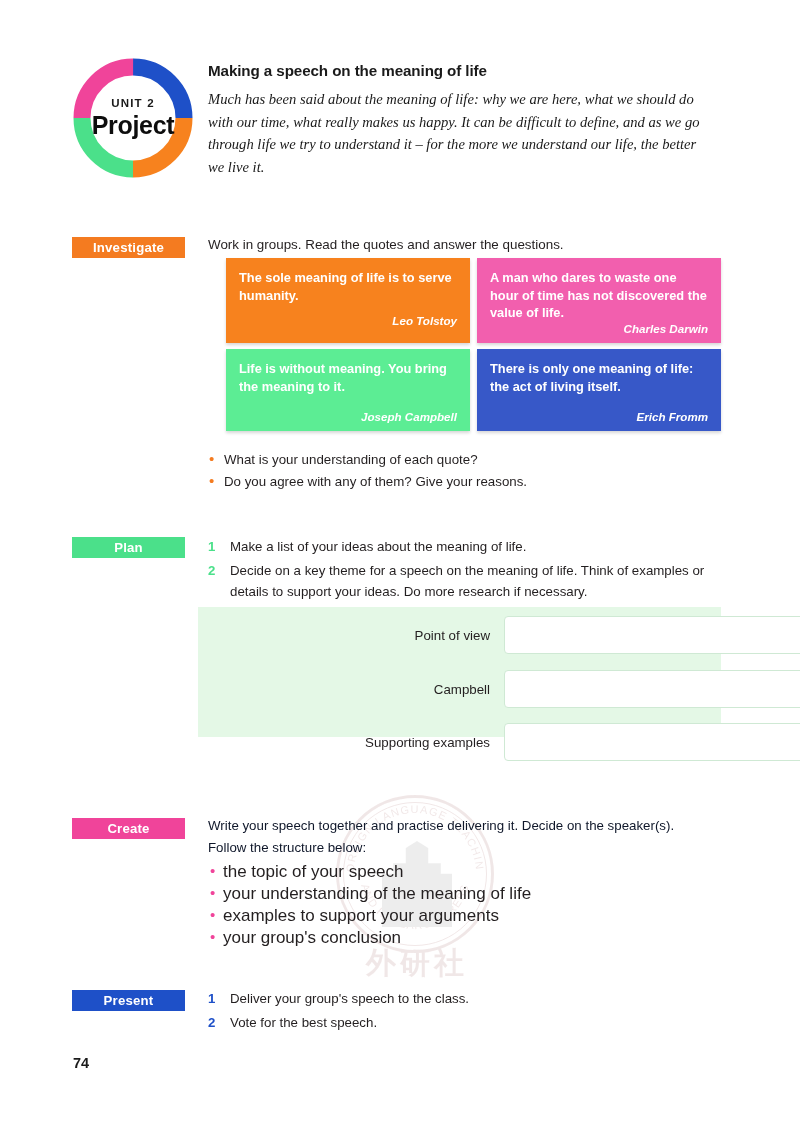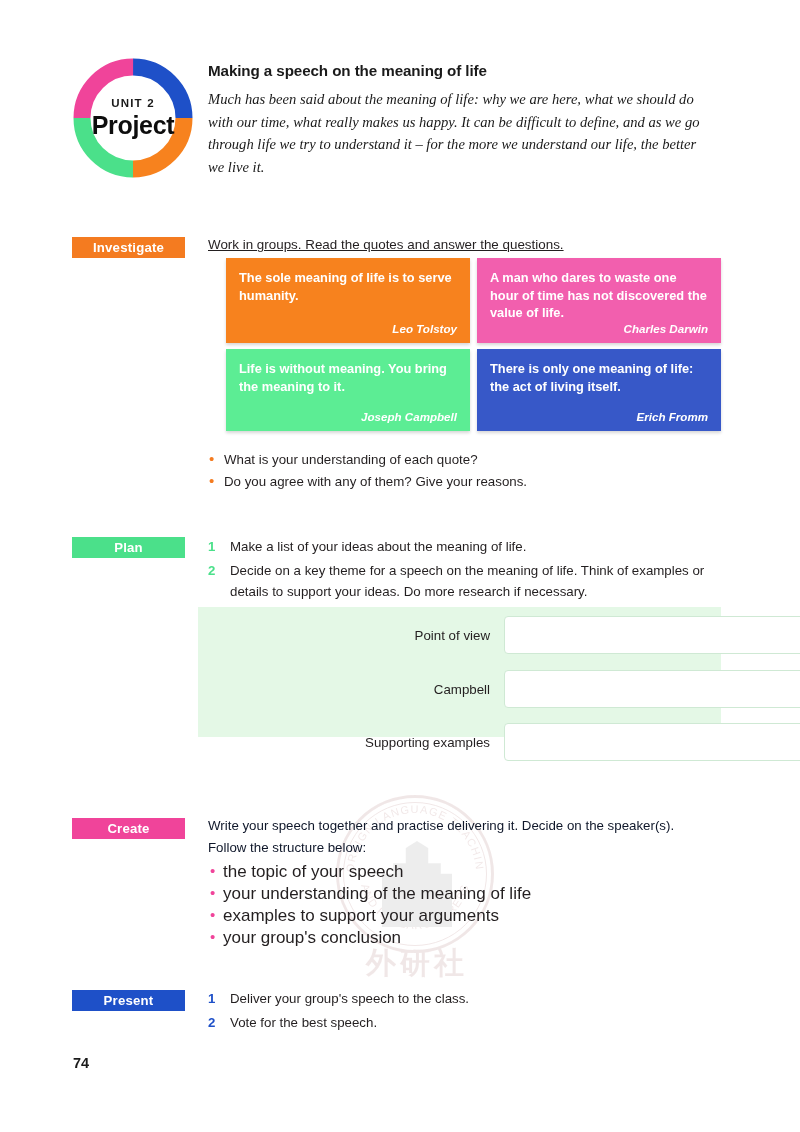--- a/index.html
+++ b/index.html
@@ -165,21 +165,20 @@
     font-size: 13.4px;
     line-height: 21.5px;
     color: #231f20;
   }
 
   .intro-line {
     position: absolute;
     left: 208px;
     width: 500px;
     z-index: 2;
-    text-decoration: underline;
   }
   .line-investigate { top: 234px; }
 
   
   .quote-grid {
     position: absolute;
     left: 206px;
     top: 258px;
     width: 515px;
     z-index: 2;
@@ -202,21 +201,21 @@
     font-size: 11.6px;
     font-style: italic;
     font-weight: bold;
     text-align: right;
     margin-top: 6px;
   }
   .q-orange { background: #f7821e; height: 85px; }
   .q-pink   { background: #f25fae; height: 85px; }
   .q-green  { background: #5ced94; height: 82px; }
   .q-blue   { background: #3758c8; height: 82px; }
-  .q-orange .qauthor { position: absolute; right: 13px; bottom: 8px; }
+  .q-orange .qauthor { position: absolute; right: 13px; bottom: 16px; }
   .q-pink .qauthor   { position: absolute; right: 13px; bottom: 8px; }
   .q-green .qauthor  { position: absolute; right: 13px; bottom: 8px; }
   .q-blue .qauthor   { position: absolute; right: 13px; bottom: 8px; }
 
   
   .bullets { position: absolute; z-index: 2; }
   .bullets .bl {
     position: relative;
     padding-left: 15px;
     font-size: 13.3px;

